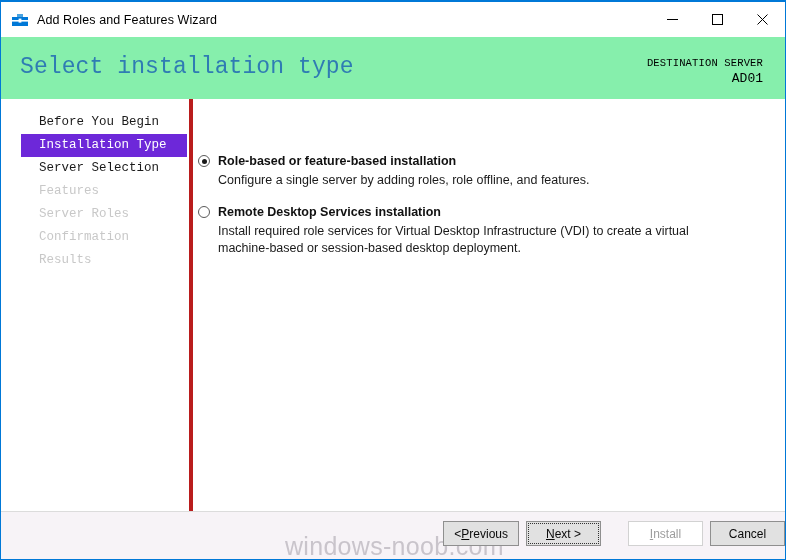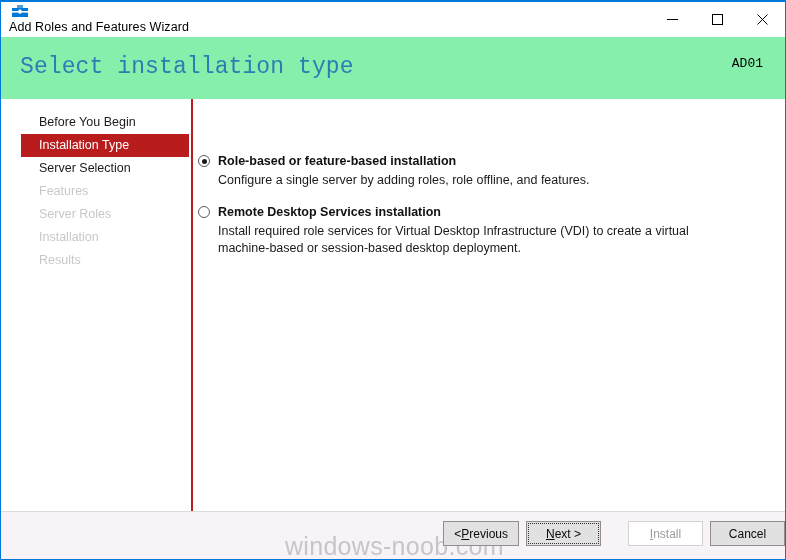--- a/index.html
+++ b/index.html
@@ -25,22 +25,21 @@
   }
 
   
   .titlebar {
     position: absolute;
     left: 0; top: 0;
     width: 100%;
     height: 35px;
     background: #ffffff;
     display: flex;
-    align-items: flex-start;
-    flex-direction: column;
+    align-items: center;
   }
   .title-icon {
     margin-left: 10px;
     width: 18px;
     height: 18px;
     position: relative;
     flex: 0 0 auto;
   }
   .title-text {
     margin-left: 8px;
@@ -113,38 +112,39 @@
     bottom: 47px;
     background: #ffffff;
   }
 
   
   .sidebar {
     position: absolute;
     left: 0; top: 0;
     width: 192px;
     height: 100%;
-    border-right: 2px solid #b91c1c;
+    border-right: 4px solid #b91c1c;
     box-sizing: border-box;
     padding-top: 12px;
+    font-family: Liberation Mono, monospace;
   }
   .nav-item {
     height: 23px;
     line-height: 23px;
     padding-left: 18px;
     margin-left: 20px;
     margin-right: 2px;
     font-size: 12.5px;
     color: #1a1a1a;
     white-space: nowrap;
     cursor: default;
     box-sizing: border-box;
   }
   .nav-item.selected {
-    background: #b91c1c;
+    background: #6d28d9;
     color: #ffffff;
   }
   .nav-item.disabled {
     color: #c8c8c8;
   }
 
   
   .content {
     position: absolute;
     left: 193px;
@@ -299,33 +299,34 @@
         <svg width="11" height="11" viewBox="0 0 11 11">
             <path d="M0.5 0.5 L10.5 10.5 M10.5 0.5 L0.5 10.5" stroke="#000" stroke-width="1"></path>
           </svg>
       </button>
     </div>
   </div>
 
   <div class="header">
     <div class="page-title">Select installation type</div>
     <div class="dest-server">
+      <span class="dest-label">DESTINATION SERVER</span>
       <span class="dest-name">AD01</span>
     </div>
   </div>
 
   <div class="body-area">
 
     <div class="sidebar">
       <div class="nav-item">Before You Begin</div>
       <div class="nav-item selected">Installation Type</div>
       <div class="nav-item">Server Selection</div>
       <div class="nav-item disabled">Features</div>
       <div class="nav-item disabled">Server Roles</div>
-      <div class="nav-item disabled">Installation</div>
+      <div class="nav-item disabled">Confirmation</div>
       <div class="nav-item disabled">Results</div>
     </div>
 
     <div class="content">
 
       <div class="option-group">
 
         <div class="option">
           <span class="radio checked"></span>
           <div class="opt-title">Role-based or feature-based installation</div>

